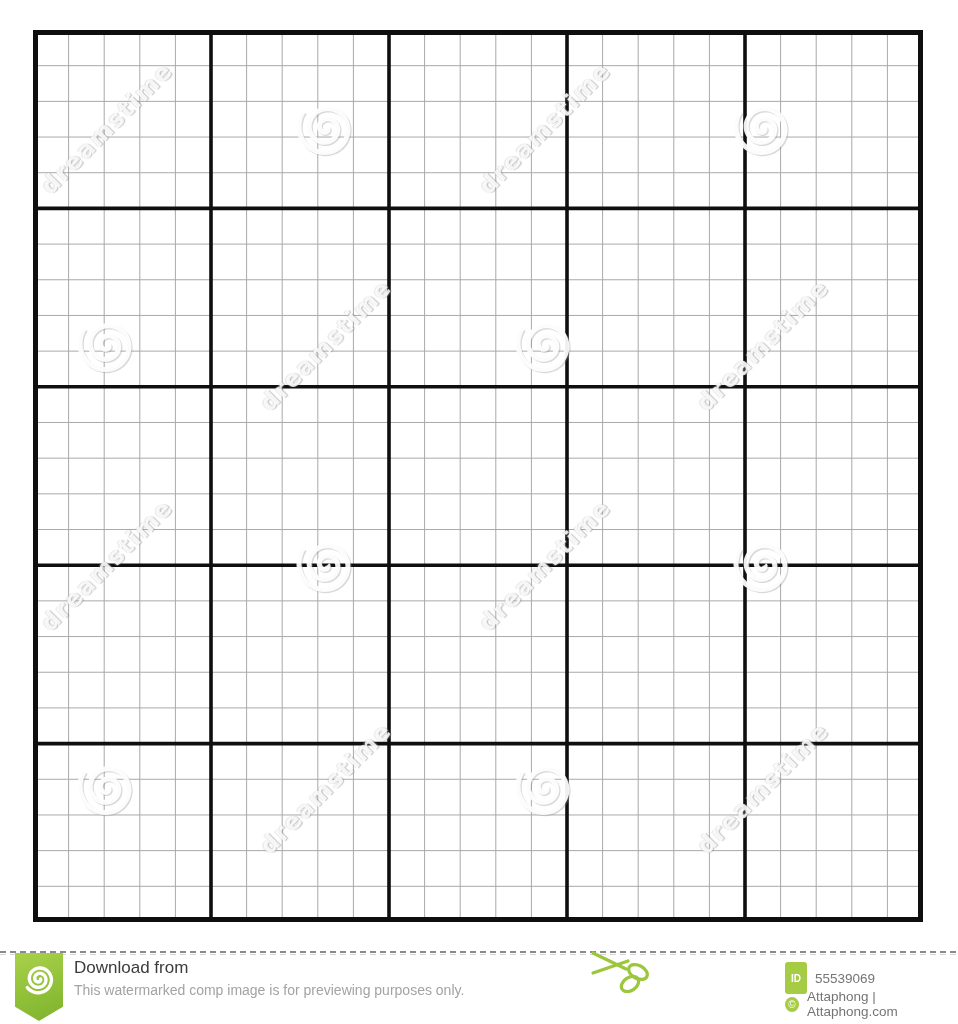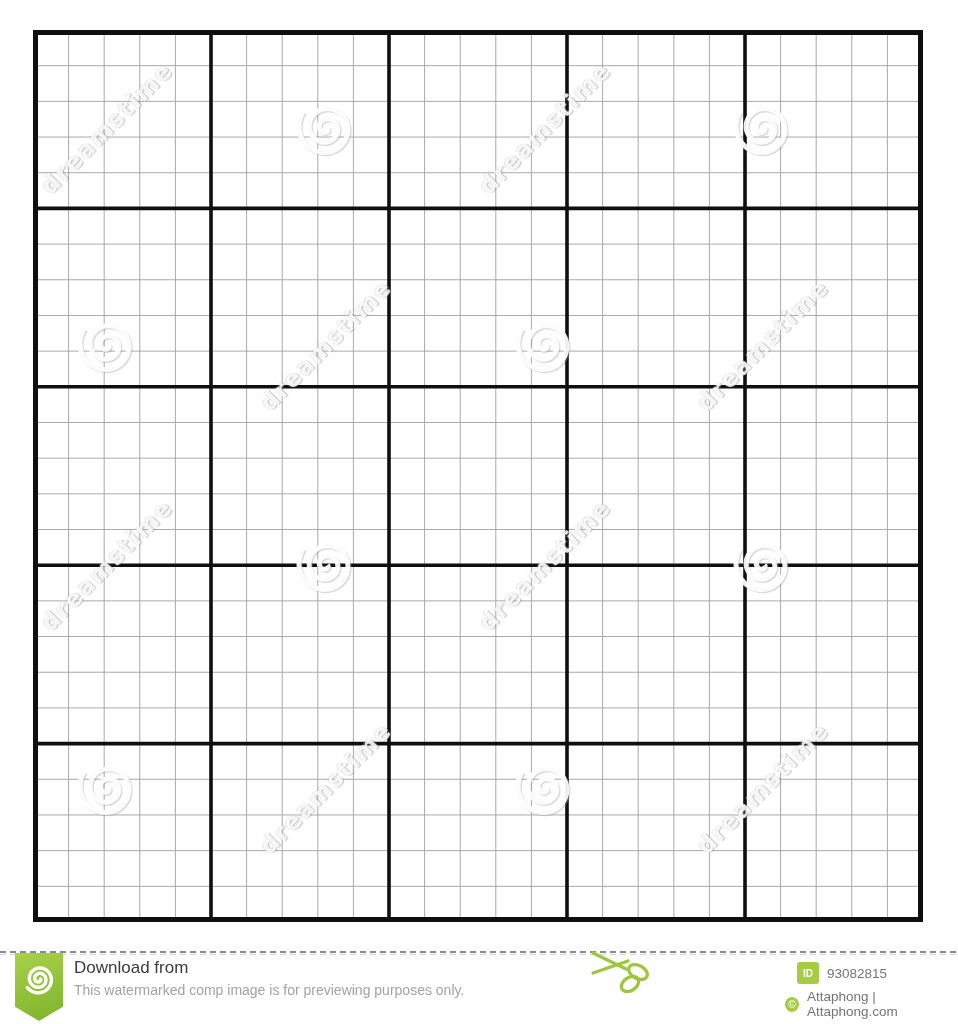--- a/index.html
+++ b/index.html
@@ -33,22 +33,22 @@
   }
   .brand-badge svg{position:absolute;left:6px;top:8px;}
   .dl-block{position:absolute;left:74px;top:957px;}
   .dl-from{font-size:17px;color:#3c3c3c;line-height:22px;}
   .dl-site{font-size:20px;font-weight:bold;color:#161616;line-height:25px;}
   .dl-disclaimer{margin-top:3px;font-size:14px;color:#a3a3a3;}
   .meta-row{position:absolute;left:785px;display:flex;align-items:center;gap:8px;}
   .meta-id{top:962px;}
   .meta-credit{top:989px;}
   .id-chip{
-    width:22px;height:22px;border-radius:3px;background:#a6cc45;color:#ffffff;
-    font-size:10px;font-weight:bold;display:flex;align-items:center;justify-content:center;margin-left:12px;
+    width:22px;height:32px;border-radius:3px;background:#a6cc45;color:#ffffff;
+    font-size:10px;font-weight:bold;display:flex;align-items:center;justify-content:center;
   }
   .c-chip{
     width:15px;height:15px;border-radius:50%;background:#a6cc45;color:#ffffff;
     font-size:10px;display:flex;align-items:center;justify-content:center;
   }
   .meta-text{font-size:13.5px;color:#757575;}
 </style>
 </head>
 <body>
 
@@ -166,20 +166,20 @@
       <path id="badge-spiral-path" fill="none" stroke="#ffffff" stroke-width="3.4" stroke-linecap="round" d="M19.5 18.0L19.6 18.2L19.7 18.4L19.7 18.6L19.7 18.9L19.7 19.1L19.6 19.3L19.5 19.6L19.4 19.8L19.2 20.1L19.0 20.3L18.8 20.5L18.5 20.7L18.2 20.8L17.8 20.9L17.5 21.0L17.1 21.0L16.8 20.9L16.4 20.9L16.0 20.7L15.6 20.6L15.3 20.3L14.9 20.1L14.6 19.7L14.3 19.4L14.1 19.0L13.9 18.5L13.8 18.0L13.7 17.5L13.7 17.0L13.8 16.5L13.9 16.0L14.0 15.5L14.3 15.0L14.6 14.5L15.0 14.0L15.4 13.6L15.9 13.3L16.4 12.9L17.0 12.7L17.6 12.5L18.2 12.4L18.9 12.4L19.6 12.4L20.3 12.5L20.9 12.8L21.6 13.0L22.2 13.4L22.8 13.9L23.3 14.4L23.8 15.0L24.2 15.6L24.5 16.3L24.7 17.1L24.9 17.9L25.0 18.7L24.9 19.5L24.8 20.3L24.6 21.1L24.3 21.9L23.8 22.7L23.3 23.4L22.7 24.1L22.1 24.7L21.3 25.2L20.5 25.6L19.6 25.9L18.7 26.2L17.7 26.3L16.7 26.3L15.8 26.2L14.8 26.0L13.8 25.6L12.9 25.2L12.1 24.6L11.3 24.0L10.5 23.2L9.9 22.4L9.4 21.4L8.9 20.4L8.6 19.4L8.4 18.3L8.3 17.2L8.4 16.0L8.6 14.9L8.9 13.8L9.4 12.7L10.0 11.7L10.7 10.7L11.5 9.9L12.5 9.1L13.5 8.4L14.6 7.9L15.8 7.4L17.0 7.1L18.3 7.0L19.6 7.0L20.8 7.2L22.1 7.5L23.3 7.9L24.5 8.5L25.7 9.3L26.7 10.2L27.6 11.2L28.4 12.3L29.1 13.5L29.7 14.8L30.1 16.1L30.3 17.5L30.4 19.0L30.3 20.4L30.0 21.8L29.6 23.2L29.0 24.6L28.2 25.9L27.3 27.1L26.3 28.2L25.1 29.1L23.8 30.0L22.4 30.7L20.9 31.2L19.4 31.5L17.8 31.7L16.2 31.7L14.6 31.5L13.0 31.1L11.5 30.5L10.0 29.8L8.7 28.8L7.4 27.8L6.3 26.5"></path>
     </svg>
   </div>
   <div class="dl-block">
     <div class="dl-from">Download from</div>
     <div class="dl-disclaimer">This watermarked comp image is for previewing purposes only.</div>
   </div>
 
   <div class="meta-row meta-id">
     <span class="id-chip">ID</span>
-    <span class="meta-text">93082815</span>
+    <span class="meta-text">55539069</span>
   </div>
   <div class="meta-row meta-credit">
     <span class="c-chip">©</span>
     <span class="meta-text">Attaphong | Attaphong.com</span>
   </div>
 
 </div>
 
 </body></html>

